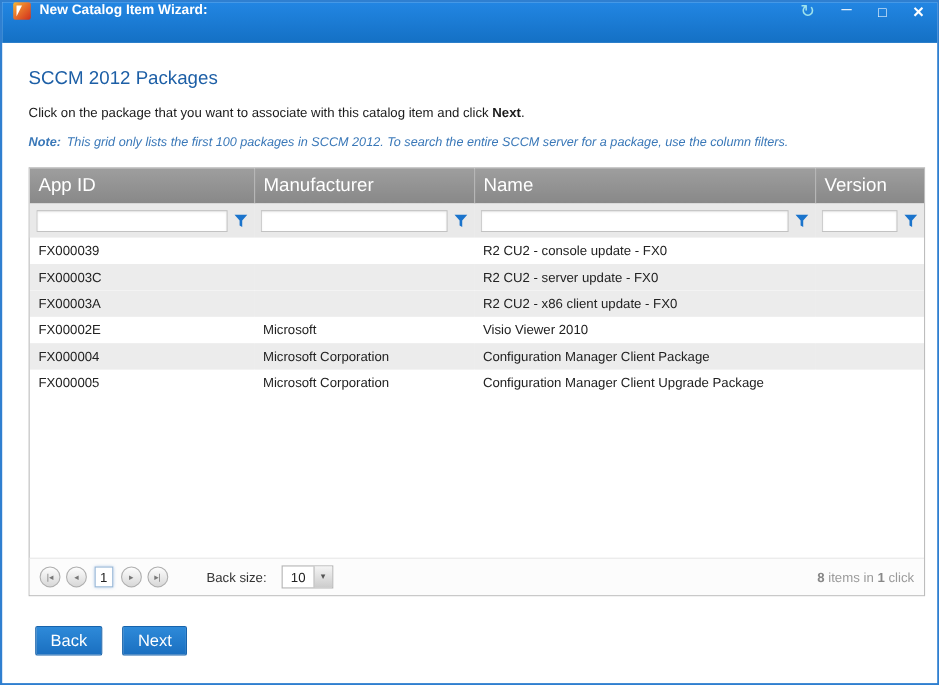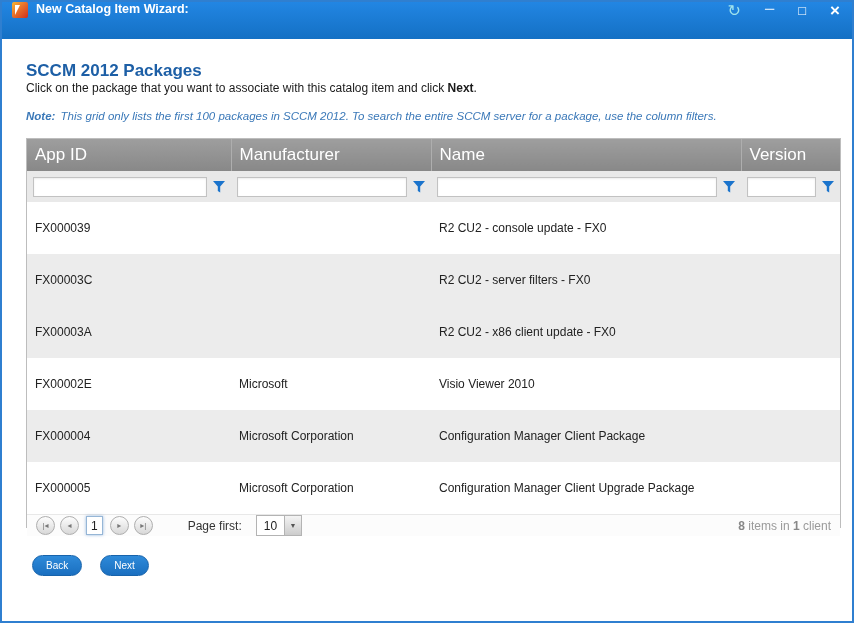--- a/index.html
+++ b/index.html
@@ -34,21 +34,21 @@
   }
   .title { color: #fff; font-weight: bold; font-size: 12.5px; }
   .controls { margin-left: auto; display: flex; align-items: center; gap: 24px; }
   .ctrl { color: #ffffff; cursor: default; line-height: 1; }
   .ctrl.refresh { color: #9fe3ec; font-size: 16px; }
   .ctrl.min { font-size: 13px; font-weight: bold; transform: translateY(-2px); }
   .ctrl.max { font-size: 13px; }
   .ctrl.close { font-size: 17px; font-weight: bold; }
   
   .content { padding: 22px 11px 0 24px; }
-  .page-title { color: #1d5fa6; font-size: 17px; font-weight: bold; margin-bottom: 0; }
+  .page-title { color: #1d5fa6; font-size: 17px; font-weight: normal; margin-bottom: 14px; }
   .instruction { font-size: 12px; color: #1a1a1a; margin-bottom: 15px; }
   .note { font-size: 11.5px; font-style: italic; color: #3a78b8; margin-bottom: 16px; }
   .note b { margin-right: 2px; }
   
   .grid {
     border: 1px solid #bdbdbd;
     height: 390px;
     display: flex; flex-direction: column;
     background: #fff;
   }
@@ -67,21 +67,21 @@
     flex: 1; min-width: 0; height: 20px;
     border: 1px solid #c2c2c2; background: #fff;
     font-family: "Liberation Sans", sans-serif; font-size: 12px;
     padding: 0 4px;
     box-shadow: inset 0 1px 2px rgba(0,0,0,0.08);
   }
   .funnel { flex: 0 0 auto; width: 16px; display: flex; justify-content: center; }
   .funnel svg { width: 12px; height: 12px; fill: #1b74cc; }
   tbody td {
     font-size: 12px; color: #222222;
-    padding: 19px 8px; height: 20px;
+    padding: 5px 8px; height: 20px;
     white-space: nowrap; overflow: hidden;
   }
   tbody tr { background: #ffffff; }
   tbody tr.alt { background: #ececec; }
   .grid-spacer { flex: 1; }
   
   .pager {
     height: 34px; display: flex; align-items: center;
     padding: 0 9px; gap: 5px;
     border-top: 1px solid #e8e8e8; background: #fcfcfc;
@@ -113,22 +113,22 @@
     border-left: 1px solid #b3b3b3;
     display: flex; align-items: center; justify-content: center;
     font-size: 7px; color: #555;
   }
   .summary { margin-left: auto; color: #9a9a9a; }
   .summary b { color: #888888; }
   
   .footer { display: flex; gap: 18px; margin-top: 27px; padding-left: 6px; }
   .btn {
     background: linear-gradient(#2e8ad9, #1a6fc0);
-    color: #ffffff; border: 1px solid #1763ab; border-radius: 12px;
-    font-family: "Liberation Sans", sans-serif; font-size: 10px;
+    color: #ffffff; border: 1px solid #1763ab; border-radius: 2px;
+    font-family: "Liberation Sans", sans-serif; font-size: 15px;
     padding: 4px 13px; cursor: default;
   }
 </style>
 </head>
 <body>
 
 <div class="window">
 
   <div class="titlebar">
     <span class="app-icon"></span>
@@ -210,21 +210,21 @@
         <tbody>
             <tr>
               <td>FX000039</td>
               <td></td>
               <td>R2 CU2 - console update - FX0</td>
               <td></td>
             </tr>
             <tr class="alt">
               <td>FX00003C</td>
               <td></td>
-              <td>R2 CU2 - server filters - FX0</td>
+              <td>R2 CU2 - server update - FX0</td>
               <td></td>
             </tr>
             <tr class="alt">
               <td>FX00003A</td>
               <td></td>
               <td>R2 CU2 - x86 client update - FX0</td>
               <td></td>
             </tr>
             <tr>
               <td>FX00002E</td>
@@ -248,26 +248,26 @@
       </table>
 
       <div class="grid-spacer"></div>
 
       <div class="pager">
         <span class="pbtn">|◂</span>
         <span class="pbtn">◂</span>
         <span class="page-num">1</span>
         <span class="pbtn">▸</span>
         <span class="pbtn">▸|</span>
-        <span class="psize-label">Page first:</span>
+        <span class="psize-label">Back size:</span>
         <span class="psize">
           <span class="val">10</span>
           <span class="dd">▼</span>
         </span>
-        <span class="summary"><b>8</b><span> items in </span><b>1</b><span> client</span></span>
+        <span class="summary"><b>8</b><span> items in </span><b>1</b><span> click</span></span>
       </div>
     </div>
 
     <div class="footer">
       <button class="btn">Back</button>
       <button class="btn">Next</button>
     </div>
 
   </div>
 </div>

